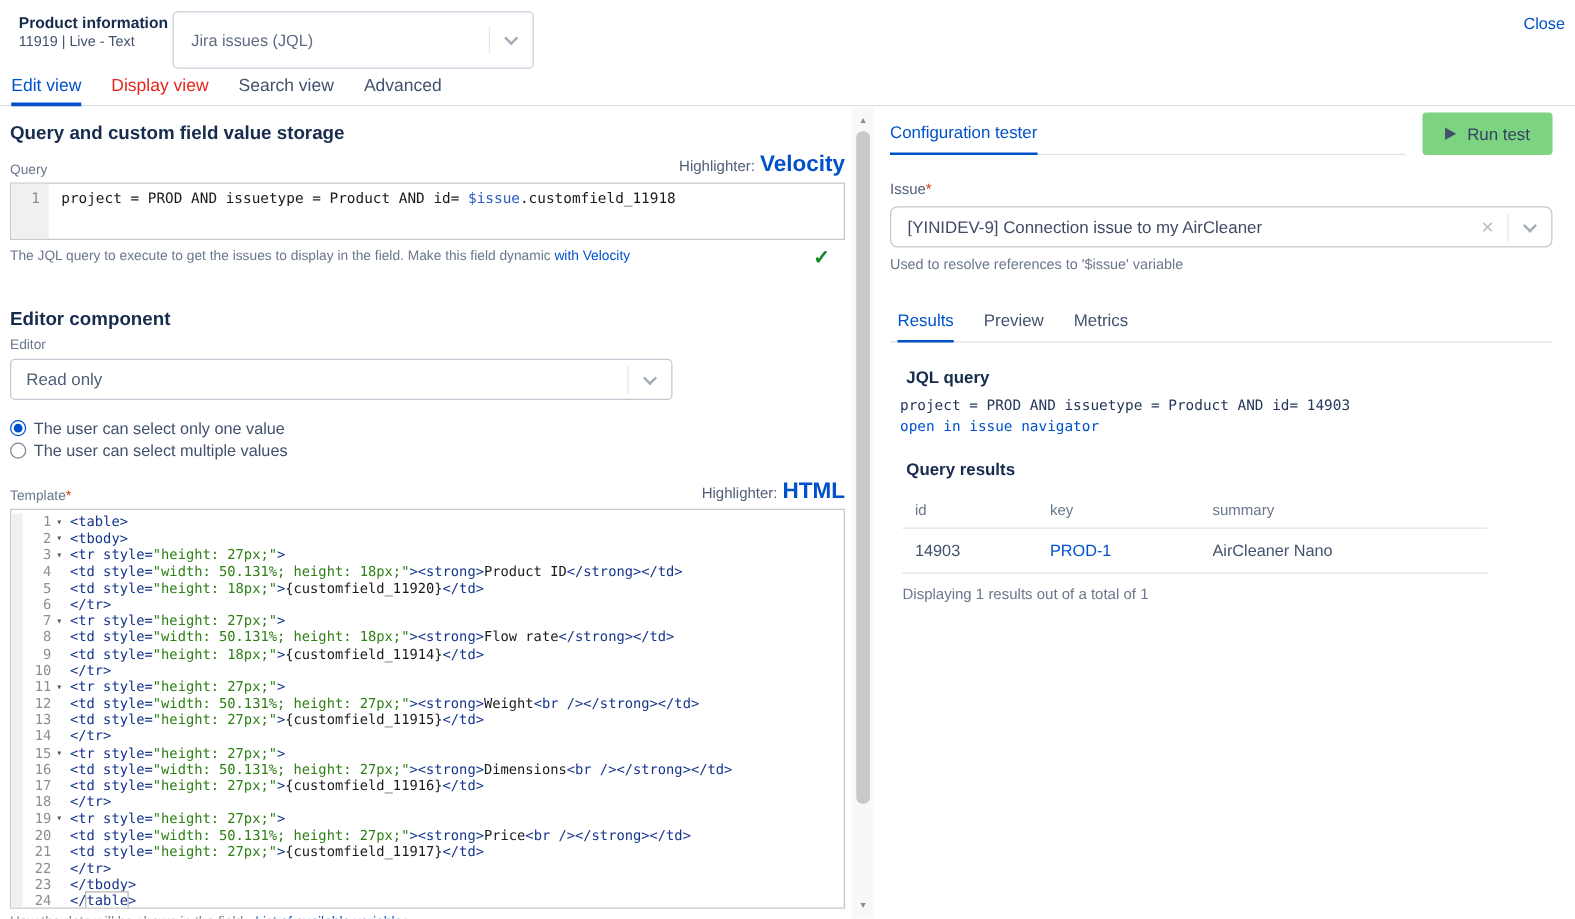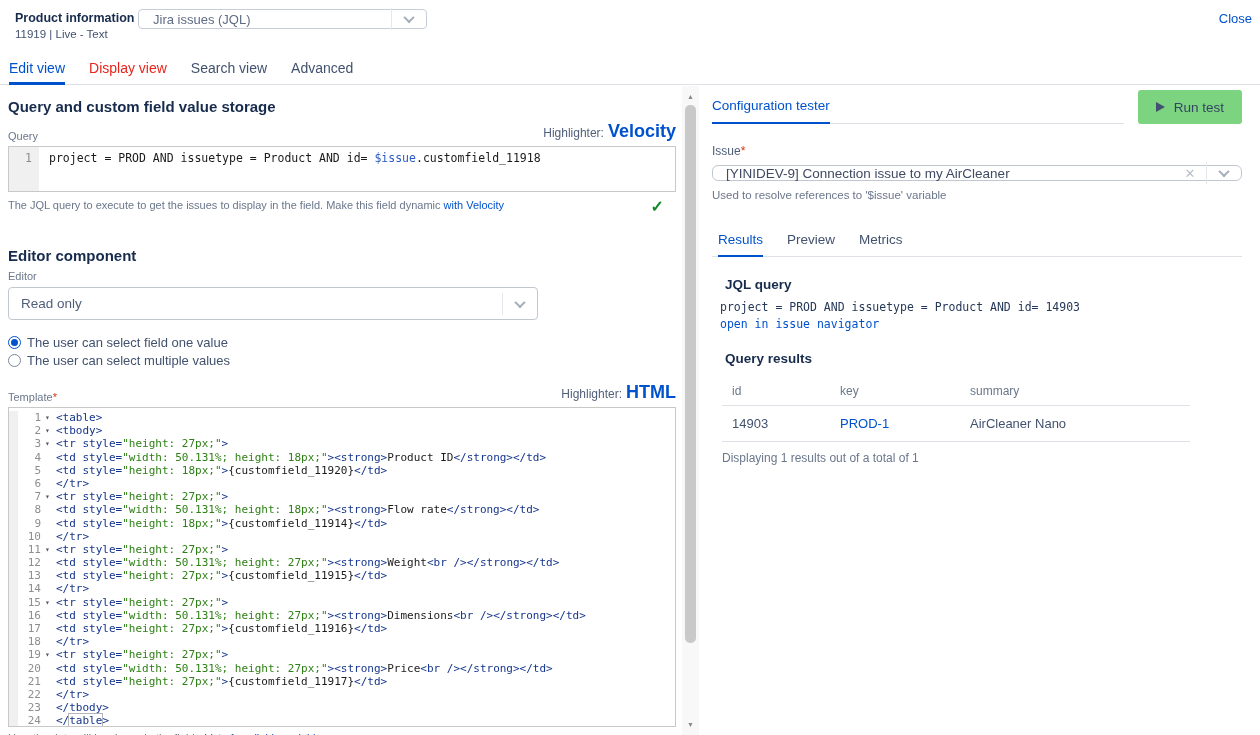--- a/index.html
+++ b/index.html
@@ -4,21 +4,21 @@
 <style>
   * { margin:0; padding:0; box-sizing:border-box; }
   html,body { width:1260px; height:735px; }
   body { background:#fff; font-family:"Liberation Sans",sans-serif; position:relative; overflow:hidden; color:var(--body-text,#42526e); }
 
   
   .top-close { position:absolute; top:11px; right:8px; font-size:13px; color:var(--accent); cursor:pointer; }
   .field-info { position:absolute; left:15px; top:11px; }
   .field-info .t { font-size:12.5px; font-weight:bold; color:var(--heading-text); }
   .field-info .s { font-size:11.5px; color:var(--body-text); margin-top:3px; }
-  .type-select { position:absolute; left:138px; top:9px; width:289px; height:20px; border:1px solid #c8ced9; border-radius:4px; display:flex; align-items:center; font-size:13px; color:#5e6c84; background:#fff; cursor:pointer; }
+  .type-select { position:absolute; left:138px; top:9px; width:289px; height:46px; border:1px solid #c8ced9; border-radius:4px; display:flex; align-items:center; font-size:13px; color:#5e6c84; background:#fff; cursor:pointer; }
   .sel-val { padding-left:14px; flex:1; white-space:nowrap; overflow:hidden; }
   .sel-end { display:flex; align-items:center; align-self:stretch; }
   .sel-sep { width:1px; background:#e4e7ec; height:22px; }
   .chev { width:34px; display:flex; justify-content:center; align-items:center; }
   .chev i { display:block; width:8px; height:8px; border-right:2px solid #a5adba; border-bottom:2px solid #a5adba; transform:rotate(45deg) translate(-1px,-1px); }
 
   
   .main-tabs { position:absolute; left:0; top:60px; right:0; height:25px; border-bottom:1px solid var(--border-grey); padding-left:9px; display:flex; gap:24px; }
   .tab { font-size:14px; color:var(--body-text); padding-bottom:8px; height:25px; cursor:pointer; white-space:nowrap; }
   .tab.active { color:var(--accent); border-bottom:3px solid var(--accent); }
@@ -73,21 +73,21 @@
 
   
   .right-panel { position:absolute; left:699px; top:86px; right:0; bottom:0; padding:0 18px 0 13px; overflow:hidden; }
   .tester-header { display:flex; align-items:flex-end; margin-top:4px; }
   .tester-title-wrap { flex:1; border-bottom:1px solid var(--border-grey); margin-right:14px; }
   .tester-title { display:inline-block; color:var(--accent); font-size:13.5px; padding-bottom:9px; border-bottom:2px solid var(--accent); margin-bottom:-1px; cursor:pointer; }
   .run-btn { background:var(--run-button-green); border:none; border-radius:3px; height:34px; padding:0 18px; display:flex; align-items:center; gap:9px; font-size:13.5px; color:#344563; cursor:pointer; font-family:inherit; }
   .play { width:0; height:0; border-left:9px solid #42526e; border-top:5.5px solid transparent; border-bottom:5.5px solid transparent; }
 
   .issue-label { margin-top:20px; font-size:12px; color:#505f79; }
-  .issue-select { margin-top:7px; height:16px; border:1px solid var(--input-border); border-radius:6px; display:flex; align-items:center; font-size:13.5px; color:#3f4a63; background:#fff; }
+  .issue-select { margin-top:7px; height:33px; border:1px solid var(--input-border); border-radius:6px; display:flex; align-items:center; font-size:13.5px; color:#3f4a63; background:#fff; }
   .issue-select .sel-val { padding-left:13px; }
   .x-icon { width:32px; text-align:center; color:#b8bfc9; font-size:13px; cursor:pointer; }
   .issue-help { margin-top:8px; font-size:11.5px; color:var(--muted-text); }
 
   .sub-tabs { margin-top:31px; border-bottom:1px solid var(--border-grey); display:flex; gap:24px; padding-left:6px; }
   .sub-tab { font-size:13.5px; padding-bottom:8px; color:var(--body-text); cursor:pointer; }
   .sub-tab.active { color:var(--accent); border-bottom:2px solid var(--accent); margin-bottom:-1px; }
 
   .block-title { margin-top:20px; margin-left:13px; font-size:13.5px; font-weight:bold; color:var(--heading-text); }
   .mono-line { margin-top:8px; margin-left:8px; font-family:"DejaVu Sans Mono",monospace; font-size:11.5px; color:#253858; }
@@ -159,21 +159,21 @@
       <span class="sel-sep"></span>
       <span class="chev">
           <i></i>
         </span>
     </span>
   </div>
 
   <div class="radio-group" id="radio-group">
       <div class="radio-row">
         <span class="radio-circle sel"></span>
-        <span class="radio-label">The user can select field one value</span>
+        <span class="radio-label">The user can select only one value</span>
       </div>
       <div class="radio-row">
         <span class="radio-circle"></span>
         <span class="radio-label">The user can select multiple values</span>
       </div>
     </div>
 
   <div class="label-row template-row">
     <span class="f-label"><span>Template</span><span class="req">*</span></span>
     <span>

